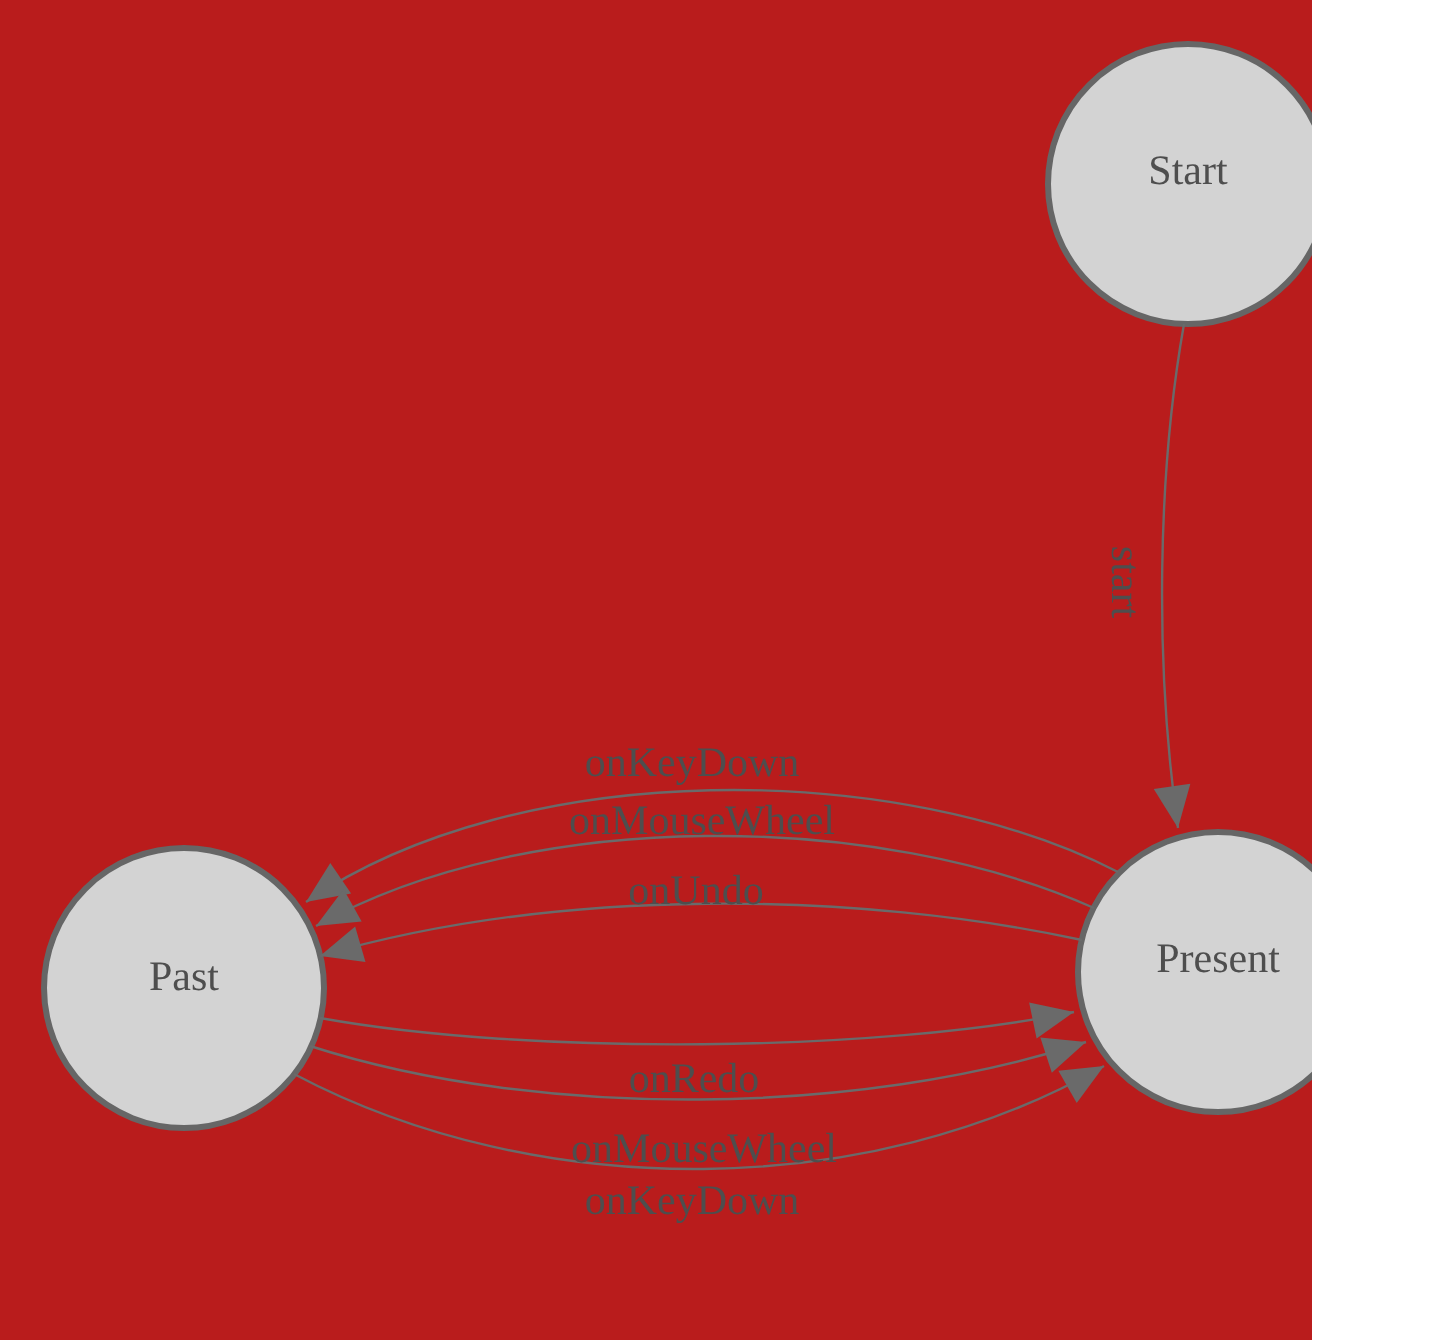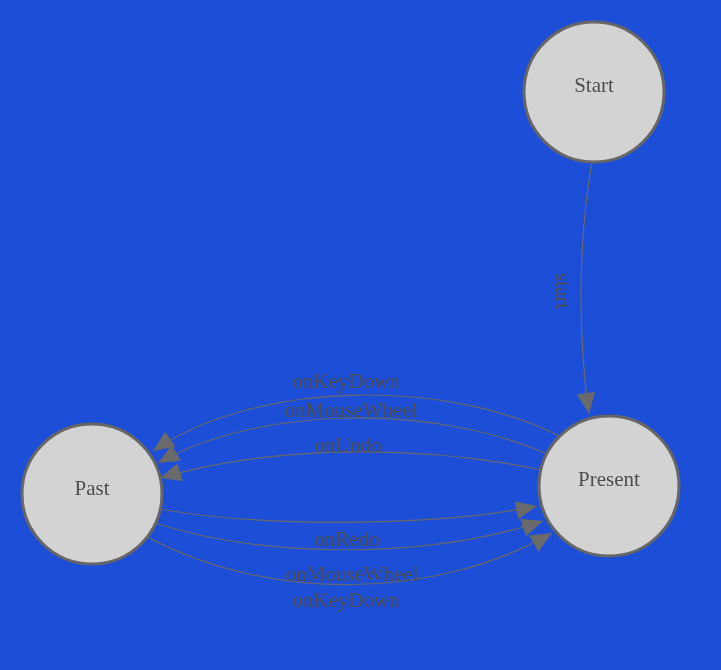--- a/index.html
+++ b/index.html
@@ -2,23 +2,23 @@
 <html><head>
 <meta charset="utf-8">
 <style>
   html, body {
     margin: 0;
     padding: 0;
     background: #ffffff;
   }
   .stage {
     position: relative;
-    width: 721px;
+    width: 656px;
     height: 670px;
-    background: #1d4ed8;
+    background: #b91c1c;
     overflow: hidden;
   }
   svg { display: block; }
   .node-circle {
     fill: #d3d3d3;
     stroke: #666666;
     stroke-width: 3;
   }
   .edge-path {
     fill: none;

